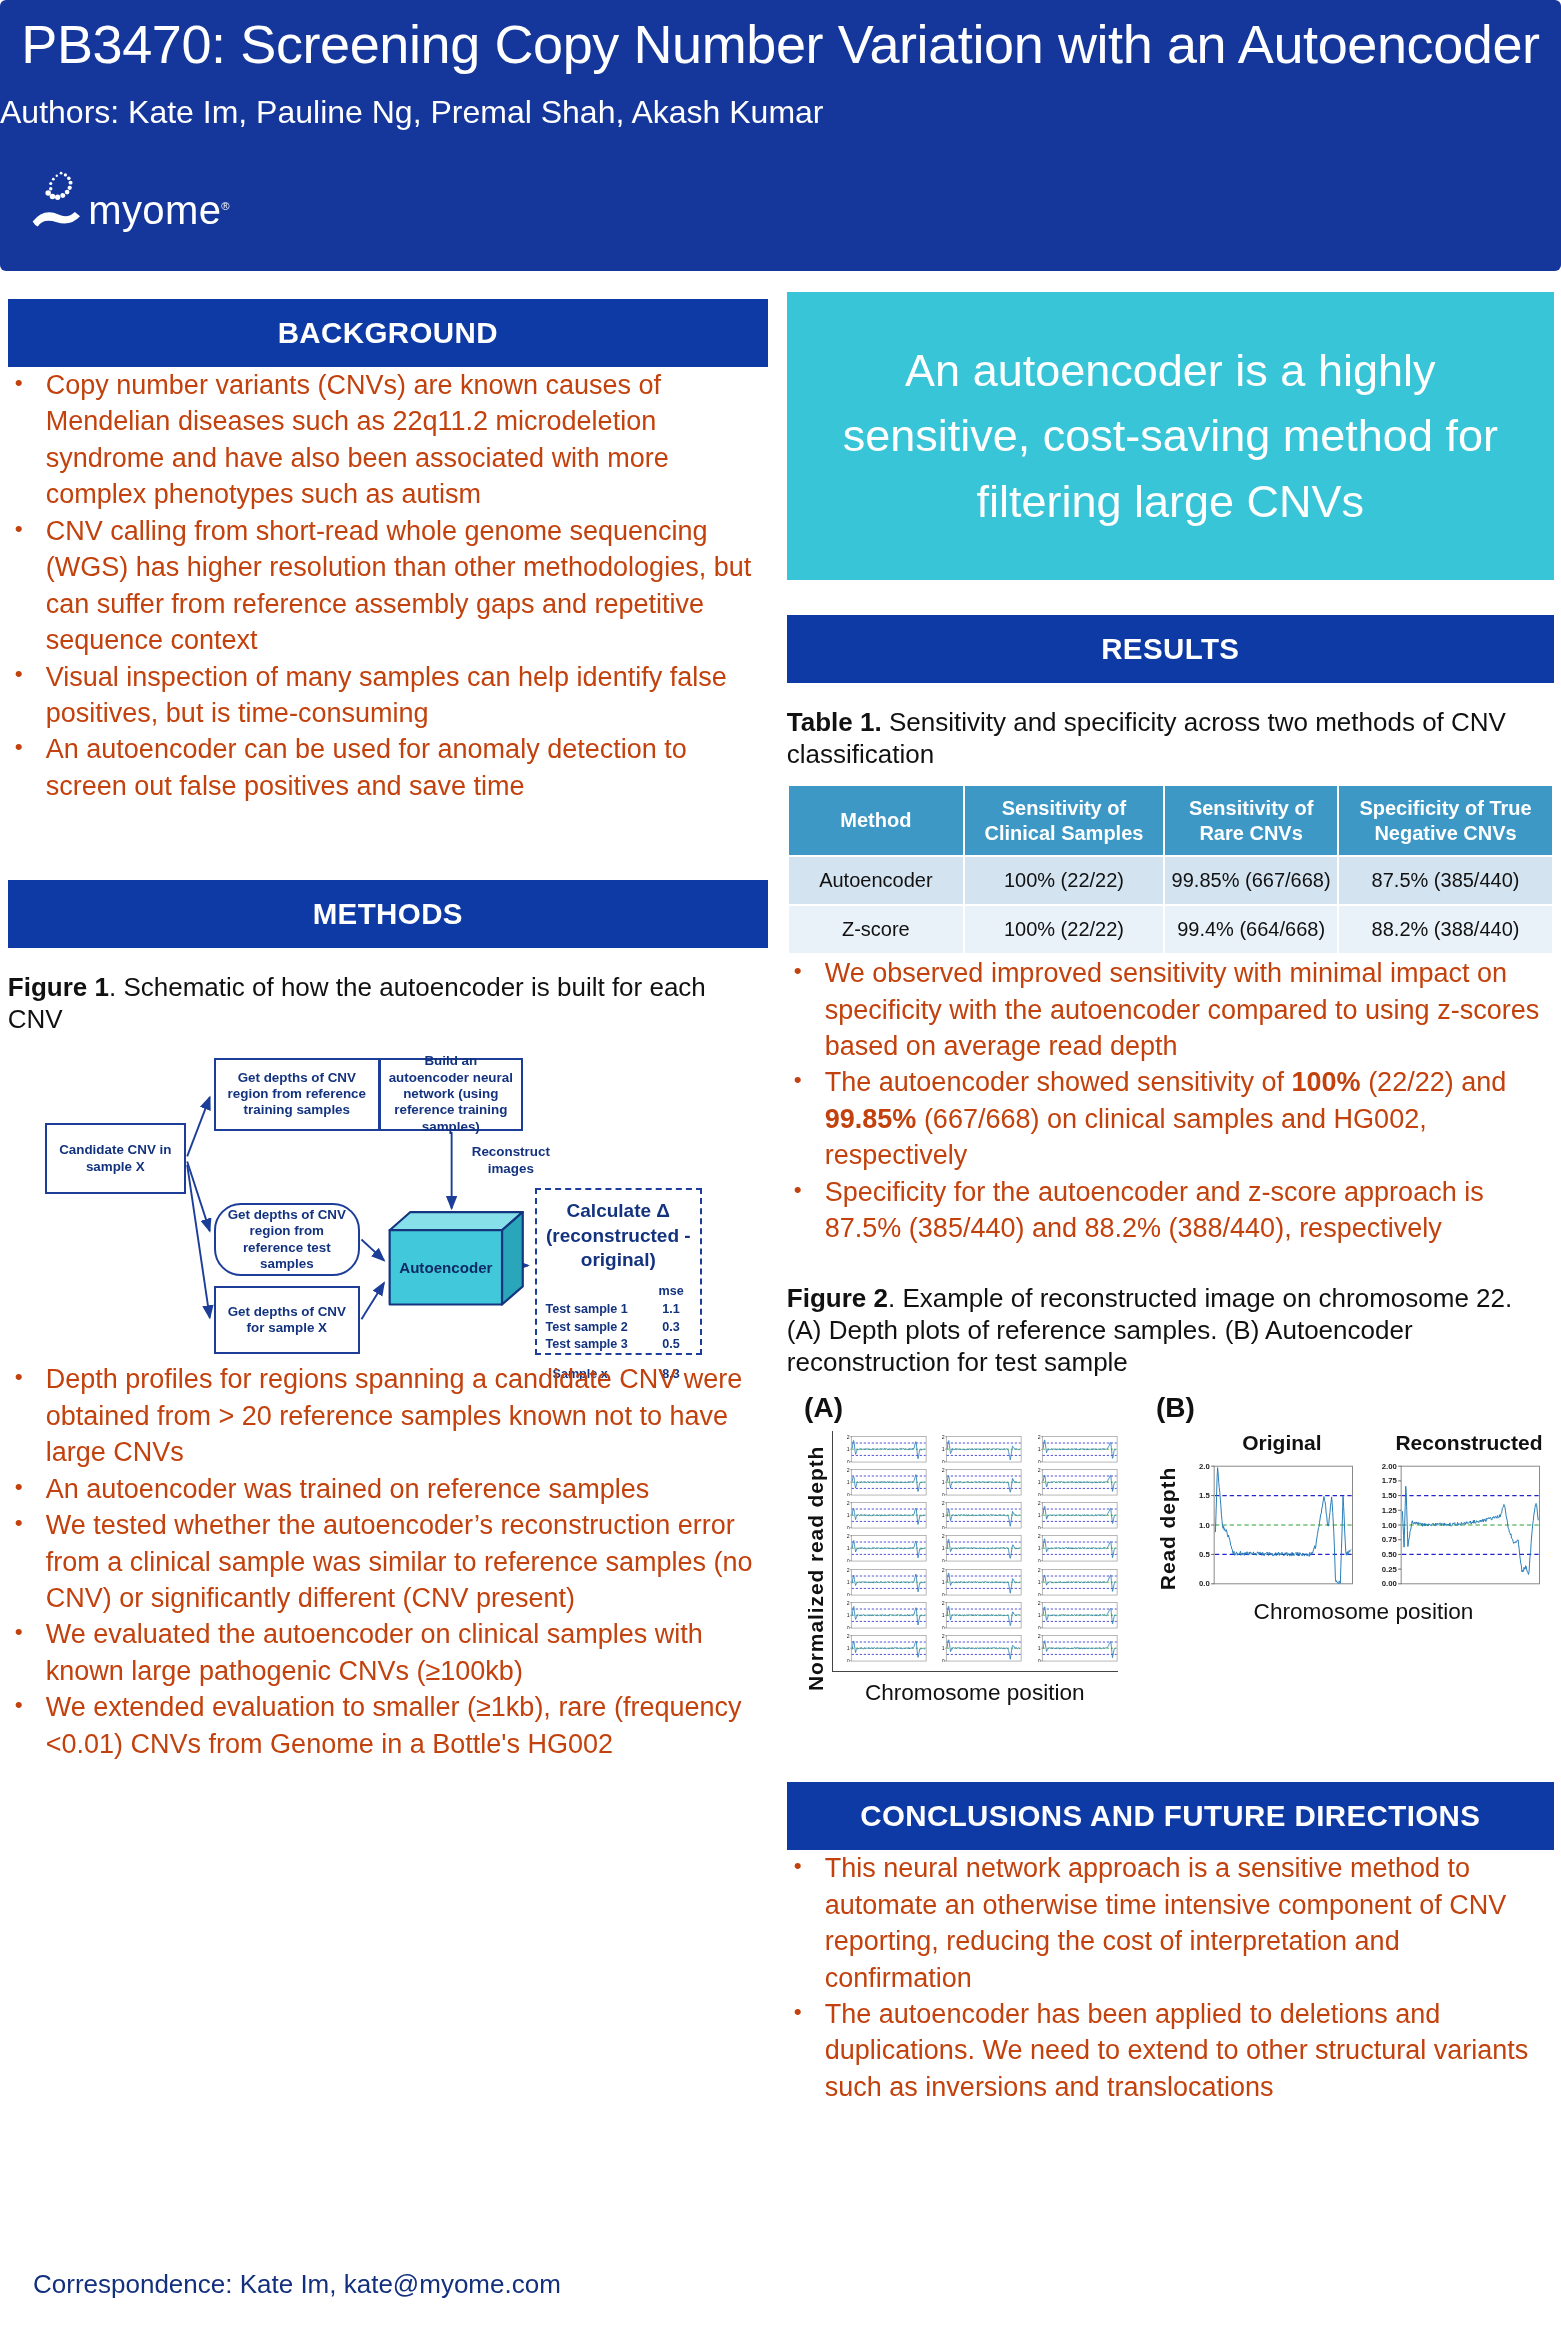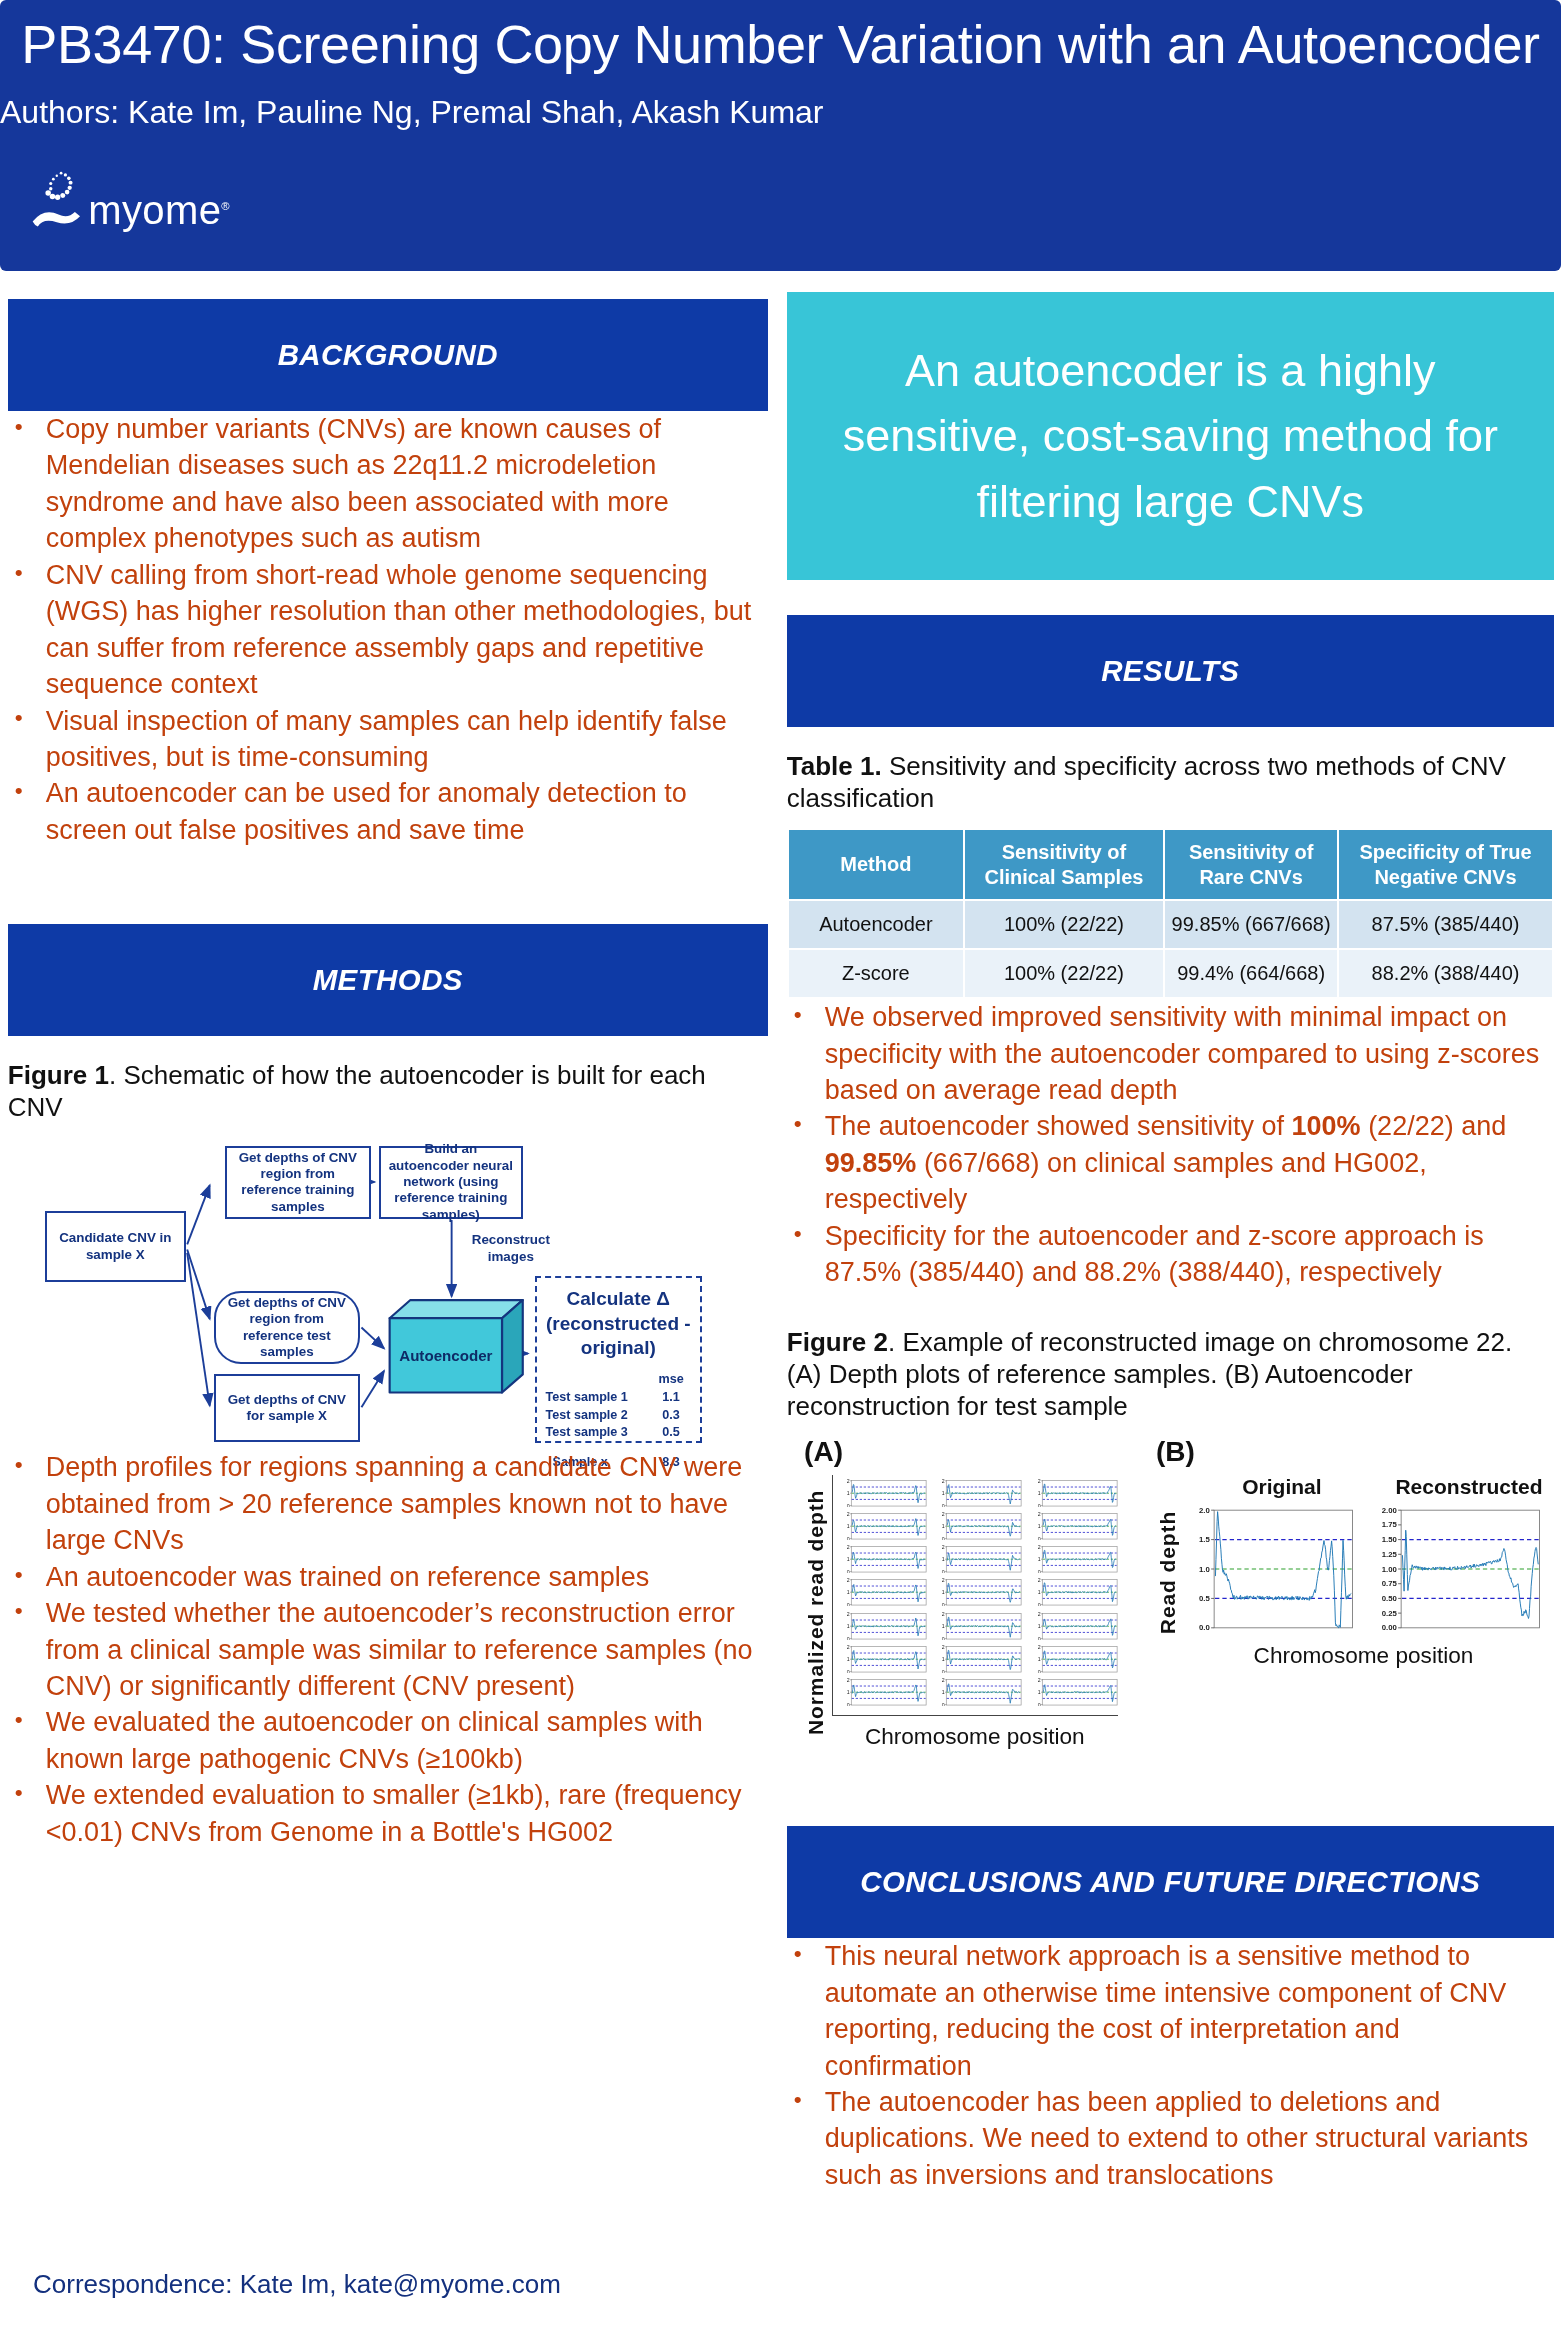--- a/index.html
+++ b/index.html
@@ -14,21 +14,21 @@
   
   .header{background:var(--blue_header);height:271px;position:relative;color:#fff;border-radius:6px;}
   .title{text-align:center;font-size:54px;line-height:1.12;padding-top:14px;font-weight:500;letter-spacing:-0.4px;}
   .authors{font-size:32px;margin-top:20px;font-weight:400;}
   .logo{position:absolute;left:29.5px;top:168px;display:flex;align-items:flex-end;gap:1.7px;}
   .logo-text{font-size:40px;font-weight:500;letter-spacing:0.4px;}
   .logo-reg{font-size:11.3px;vertical-align:super;}
   
   .cols{display:grid;grid-template-columns:760px 767px;column-gap:19px;padding:0 7.8px;}
   .secbar{background:var(--blue_bar);color:#fff;font-weight:700;font-size:29.5px;text-align:center;
-    height:112px;display:flex;align-items:center;justify-content:center;letter-spacing:0.4px;font-style:italic;}
+    height:68px;display:flex;align-items:center;justify-content:center;letter-spacing:0.4px;}
   ul.blist{list-style:none;margin:0;padding:0;font-size:27px;line-height:1.35;color:#c2410c;}
   ul.blist li{position:relative;padding-left:38px;}
   ul.blist li::before{content:"\2022";position:absolute;left:7px;top:0.9px;font-size:22.6px;}
   .caption{font-size:26px;line-height:1.24;color:#111;}
   .b{font-weight:700;}
   
   .teal-box{background:var(--teal);color:#fff;font-size:45px;line-height:1.45;text-align:center;
     height:288px;display:flex;align-items:center;justify-content:center;padding:0 38px;box-sizing:border-box;}
   
   table.res{border-collapse:separate;border-spacing:2.6px;width:100%;}
@@ -138,21 +138,21 @@
             <line x1="179" y1="136" x2="205" y2="312" marker-end="url(#ah)"></line>
             <line x1="380" y1="54" x2="395" y2="54" marker-end="url(#ah)"></line>
             <line x1="484" y1="98" x2="484" y2="186" marker-end="url(#ah)"></line>
             <line x1="380" y1="222" x2="406" y2="246" marker-end="url(#ah)"></line>
             <line x1="380" y1="314" x2="406" y2="272" marker-end="url(#ah)"></line>
             <line x1="547" y1="252" x2="572" y2="252" marker-end="url(#ah)"></line>
           </g>
         </svg>
 
         <div class="fbox" style="left:13px;top:76px;width:141px;height:71px;">Candidate CNV in sample X</div>
-        <div class="fbox" style="left:193px;top:10.4px;width:146px;height:73px;">Get depths of CNV region from reference training samples</div>
+        <div class="fbox" style="left:182px;top:10.4px;width:166px;height:73px;">Get depths of CNV region from reference training samples</div>
         <div class="fbox" style="left:347px;top:10.4px;width:144px;height:73px;">Build an autoencoder neural network (using reference training samples)</div>
         <div class="fbox" style="left:182px;top:156px;width:146px;height:73px;border-radius:27px;">Get depths of CNV region from reference test samples</div>
         <div class="fbox" style="left:182px;top:239px;width:146px;height:68px;">Get depths of CNV for sample X</div>
 
         <div class="freelabel" style="left:428px;top:97px;width:102px;">Reconstruct images</div>
 
         <span class="cuboid">
           <svg width="143" height="102" viewBox="0 0 165 118">
             <g stroke="#14357E" stroke-width="2.5" stroke-linejoin="round">
               <polygon points="4,28 28,7 158,7 134,28" fill="#86DFE9"></polygon>

